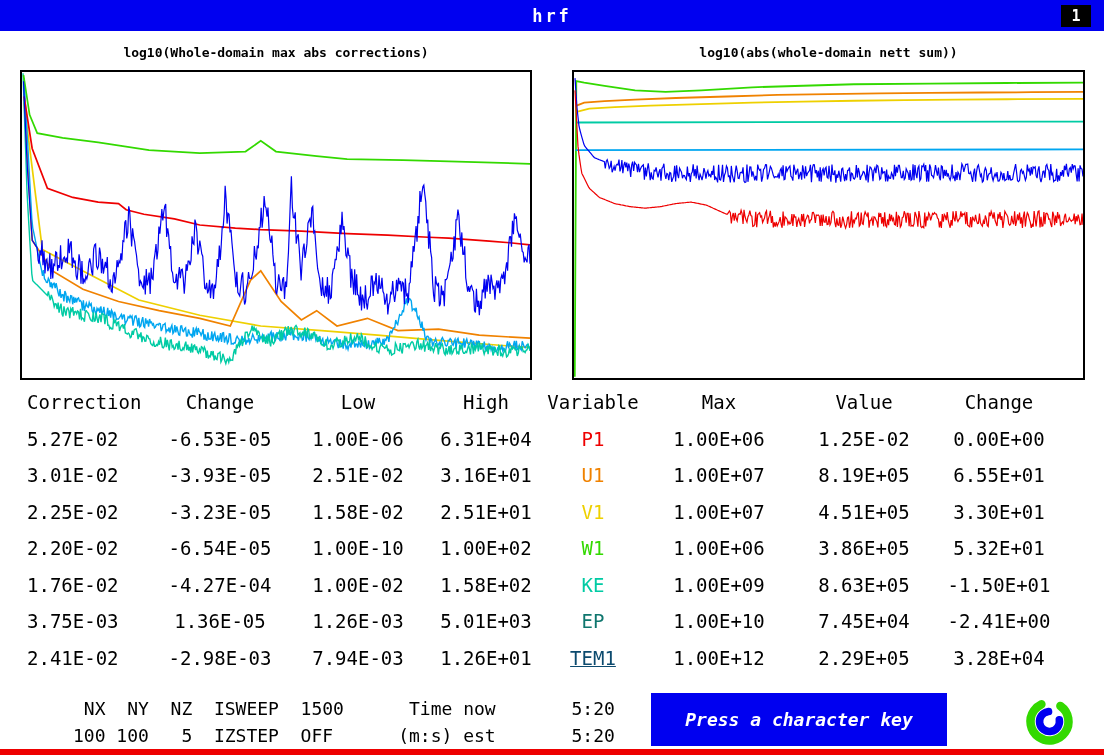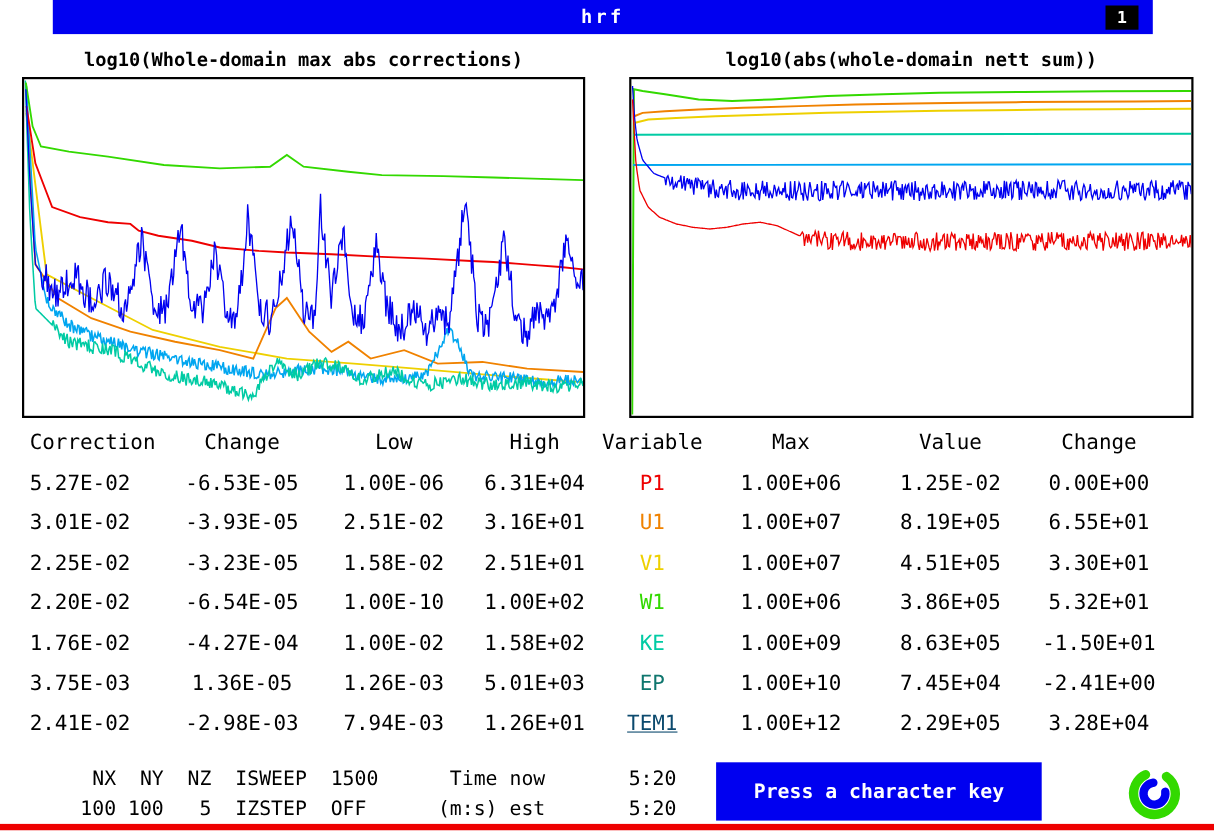--- a/index.html
+++ b/index.html
@@ -3,31 +3,31 @@
 <meta charset="utf-8">
 <style>
   :root{ --blue:#0000f0; --red:#ee0000; }
   html,body{ margin:0; padding:0; }
   body{
     width:1104px; height:755px; position:relative; overflow:hidden;
     background:#ffffff; font-family:"DejaVu Sans Mono", monospace; color:#000;
   }
   
   .titlebar{
-    position:absolute; left:0; top:0; width:1000px; height:31px;
-    background:var(--blue); display:flex; align-items:center; justify-content:center;margin-left:48px;
+    position:absolute; left:0; top:0; width:1104px; height:31px;
+    background:var(--blue); display:flex; align-items:center; justify-content:center;
   }
   .titlebar .win-title{ color:#fff; font-weight:bold; font-size:17px; letter-spacing:3px; }
   .page-badge{
     position:absolute; right:13px; top:5px; width:30px; height:22px;
     background:#000; color:#fff; font-size:15px; font-weight:bold;
     display:flex; align-items:center; justify-content:center;
   }
   
-  .chart-title{ position:absolute; top:45px; font-weight:bold; font-size:17px; text-align:center; }
+  .chart-title{ position:absolute; top:45px; font-weight:bold; font-size:13px; text-align:center; }
   .chart-title.lft{ left:20px;  width:512px; }
   .chart-title.rgt{ left:572px; width:513px; }
   
   .chart-box{ position:absolute; top:70px; background:#fff; border:2px solid #000; box-sizing:border-box; }
   .chart-box.lft{ left:20px;  width:512px; height:310px; }
   .chart-box.rgt{ left:572px; width:513px; height:310px; }
   .chart-box svg{ width:100%; height:100%; display:block; }
   
   .tbl{ position:absolute; top:384px; display:grid; grid-auto-rows:36.5px; align-items:center; font-size:19px; }
   .tbl-left{ left:25px;   grid-template-columns:122px 146px 130px 126px; }
@@ -36,21 +36,21 @@
   .tbl-left  .c0{ text-align:left; padding-left:2px; }
   .tbl-left  .c1, .tbl-left .c2, .tbl-left .c3{ text-align:center; }
   .tbl-right .c0, .tbl-right .c1, .tbl-right .c2, .tbl-right .c3{ text-align:center; }
   
   .status{ position:absolute; left:8px; top:695px; font-size:18px; line-height:27px; }
   .status div{ white-space:pre; }
   
   .interrupt{
     position:absolute; left:651px; top:693px; width:296px; height:53px;
     background:var(--blue); color:#fff; font-weight:bold; font-size:18px;
-    display:flex; flex-direction:column; align-items:center; justify-content:center; line-height:24px;
+    display:flex; flex-direction:column; align-items:center; justify-content:center; line-height:24px;font-style:italic;
   }
   
   .logo{ position:absolute; left:1021px; top:693px; width:57px; height:57px; }
   
   .bottom-bar{ position:absolute; left:0; bottom:0; width:1104px; height:6px; background:var(--red); }
 </style>
 </head>
 <body>
 
 <div class="screen">

